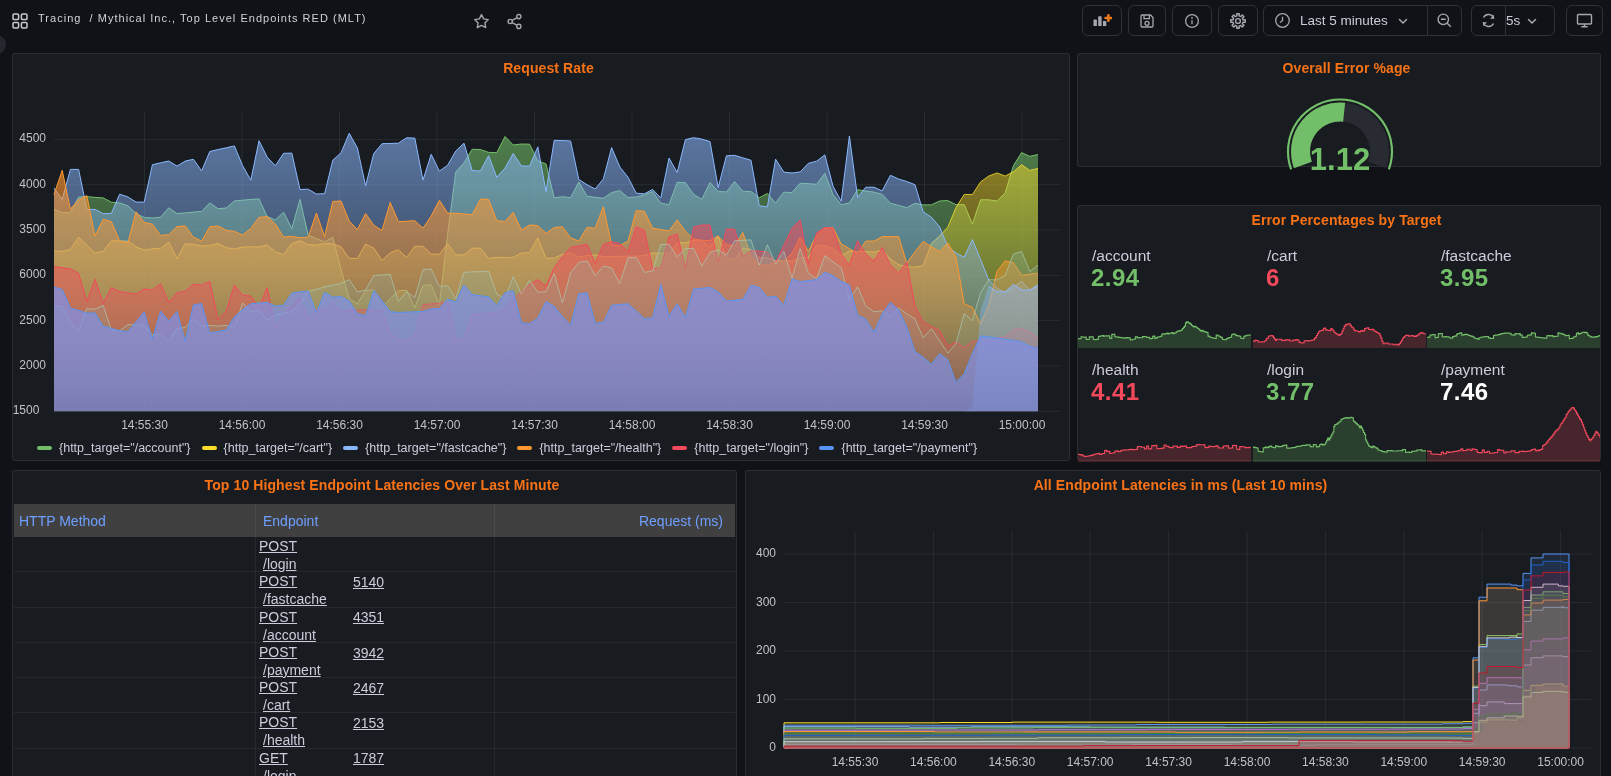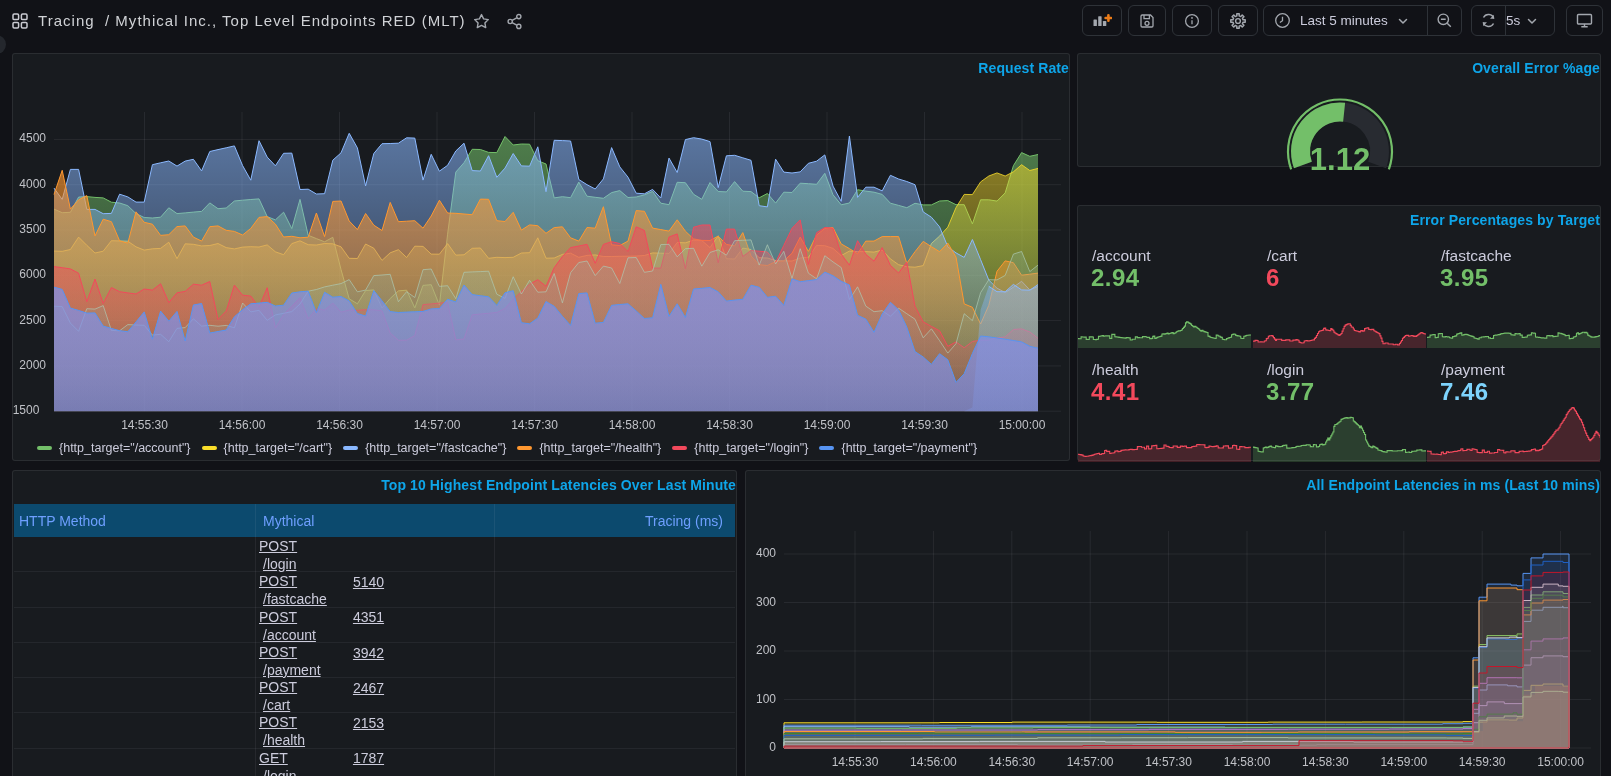--- a/index.html
+++ b/index.html
@@ -1,18 +1,18 @@
 <!DOCTYPE html>
 <html><head><meta charset="utf-8">
 <style>
 * { margin:0; padding:0; box-sizing:border-box; }
 html,body { width:1611px; height:776px; overflow:hidden; background:#111217;
   font-family:"Liberation Sans", sans-serif; color:#ccccdc; }
 .panel { position:absolute; background:#181b1f; border:1px solid rgba(204,204,220,0.10); border-radius:3px; }
-.ptitle { position:absolute; left:15px; right:0; top:6px; text-align:right; font-size:14px; font-weight:700; color:#0ea5e9; letter-spacing:0.1px; white-space:nowrap; }
+.ptitle { position:absolute; left:15px; right:0; top:6px; text-align:center; font-size:14px; font-weight:700; color:#f97316; letter-spacing:0.1px; white-space:nowrap; }
 .axl { position:absolute; font-size:12px; color:#c0c2c7; }
 .gl { stroke:rgba(204,204,220,0.085); stroke-width:1; }
 .li { display:inline-flex; align-items:center; margin-right:11px; font-size:12.5px; color:#ccccdc; white-space:nowrap; }
 .lm { display:inline-block; width:15px; height:4px; border-radius:2px; margin-right:7px; }
 .ep-cell { position:absolute; width:172px; height:114px; }
 .ep-label { position:absolute; left:14px; top:13px; font-size:15.5px; color:#ccccdc; }
 .ep-val { position:absolute; left:13px; top:30px; font-size:24px; font-weight:700; letter-spacing:0.5px; }
 .ep-spark { position:absolute; left:0; }
 .navbtn { position:absolute; top:5px; height:31px; background:#111217; border:1px solid #2e3238; border-radius:6px; display:flex; align-items:center; justify-content:center; }
 .trow { display:flex; height:35.3px; align-items:center; border-bottom:1px solid rgba(204,204,220,0.07);flex-direction:column; }
@@ -26,21 +26,21 @@
 
 <div style="position:absolute;left:0;top:0;width:1611px;height:42px;background:#111217">
   <div style="position:absolute;left:12px;top:13px"><svg width="16" height="16" viewBox="0 0 16 16" style="">
         <g fill="none" stroke="#c9cad1" stroke-width="1.5">
           <rect x="1" y="1" width="5.6" height="5.6" rx="1.2"></rect>
           <rect x="9.4" y="1" width="5.6" height="5.6" rx="1.2"></rect>
           <rect x="1" y="9.4" width="5.6" height="5.6" rx="1.2"></rect>
           <rect x="9.4" y="9.4" width="5.6" height="5.6" rx="1.2"></rect>
         </g>
       </svg></div>
-  <div style="position:absolute;left:38px;top:12px;font-size:15px;letter-spacing:1.02px;color:#d0d2d6;white-space:nowrap">Tracing&nbsp; / Mythical Inc., Top Level Endpoints RED (MLT)</div>
+  <div style="position:absolute;left:38px;top:12px;font-size:11px;letter-spacing:1.02px;color:#d0d2d6;white-space:nowrap">Tracing&nbsp; / Mythical Inc., Top Level Endpoints RED (MLT)</div>
   <div style="position:absolute;left:473px;top:13px"><svg width="17" height="17" viewBox="0 0 17 17" style="">
         <path d="M8.5 1.6l2.1 4.3 4.7.7-3.4 3.3.8 4.7-4.2-2.2-4.2 2.2.8-4.7L1.7 6.6l4.7-.7z" fill="none" stroke="#a3a7ae" stroke-width="1.4" stroke-linejoin="round"></path>
       </svg></div>
   <div style="position:absolute;left:506px;top:13px"><svg width="17" height="17" viewBox="0 0 17 17" style="">
         <g fill="none" stroke="#a3a7ae" stroke-width="1.4">
           <circle cx="12.8" cy="3.6" r="2.1"></circle>
           <circle cx="4.2" cy="8.5" r="2.1"></circle>
           <circle cx="12.8" cy="13.4" r="2.1"></circle>
           <path d="M6.1 7.4l4.6-2.6M6.1 9.6l4.6 2.6"></path>
         </g>
@@ -274,35 +274,35 @@
     <div class="ep-cell" style="left:175px;top:142px">
 <div class="ep-label">/login</div>
 <div class="ep-val" style="color:#73BF69">3.77</div>
 <svg class="ep-spark" width="173" height="56" style="top:58px">
         <path d="M0,41.11H1.02V41.34H2.05V41.58H3.07V41.82H4.09V42.05H5.12V45.31H6.14V45.54H7.17V45.78H8.19V46.02H9.21V45.86H10.24V42.04H11.26V41.56H12.28V41.09H13.31V41.80H14.33V41.33H15.36V40.85H16.38V40.38H17.40V39.98H18.43V41.02H19.45V41.26H20.47V41.49H21.50V41.73H22.52V39.86H23.54V40.10H24.57V40.35H25.59V40.59H26.62V40.59H27.64V40.47H28.66V40.35H29.69V39.48H30.71V39.36H31.73V39.24H32.76V39.12H33.78V42.27H34.80V42.17H35.83V42.11H36.85V42.05H37.88V41.99H38.90V41.65H39.92V41.59H40.95V41.53H41.97V41.47H42.99V40.47H44.02V40.41H45.04V40.35H46.07V40.29H47.09V40.23H48.11V39.54H49.14V39.48H50.16V39.42H51.18V39.36H52.21V39.35H53.23V38.73H54.25V38.81H55.28V38.89H56.30V38.98H57.33V40.63H58.35V40.72H59.37V40.80H60.40V38.61H61.42V38.69H62.44V38.78H63.47V41.00H64.49V40.88H65.51V40.52H66.54V38.72H67.56V38.37H68.59V38.01H69.61V38.97H70.63V38.62H71.66V38.26H72.68V36.07H73.70V34.10H74.73V32.13H75.75V33.86H76.78V31.89H77.80V29.91H78.82V27.94H79.85V25.97H80.87V20.40H81.89V18.43H82.92V18.54H83.94V17.61H84.96V16.82H85.99V16.03H87.01V15.24H88.04V13.36H89.06V12.97H90.08V12.44H91.11V12.14H92.13V11.84H93.15V11.55H94.18V12.09H95.20V11.82H96.22V12.02H97.25V11.33H98.27V11.53H99.30V11.73H100.32V14.95H101.34V15.92H102.37V16.90H103.39V17.89H104.41V18.74H105.44V19.72H106.46V21.78H107.49V19.95H108.51V22.12H109.53V24.29H110.56V26.46H111.58V28.46H112.60V33.99H113.63V35.97H114.65V37.94H115.67V39.91H116.70V40.49H117.72V41.08H118.75V41.67H119.77V40.06H120.79V40.65H121.82V41.24H122.84V41.83H123.86V42.42H124.89V44.06H125.91V44.25H126.93V44.45H127.96V44.65H128.98V45.44H130.01V45.63H131.03V45.83H132.05V46.03H133.08V46.23H134.10V44.48H135.12V44.64H136.15V44.64H137.17V44.64H138.20V44.64H139.22V44.96H140.24V44.96H141.27V44.96H142.29V44.96H143.31V44.96H144.34V44.78H145.36V44.78H146.38V44.78H147.41V44.75H148.43V44.66H149.46V43.64H150.48V43.56H151.50V43.48H152.53V46.40H153.55V46.32H154.57V46.23H155.60V46.15H156.62V46.56H157.64V46.47H158.67V45.35H159.69V45.27H160.72V45.19H161.74V45.12H162.76V45.05H163.79V44.13H164.81V44.06H165.83V43.98H166.86V43.91H167.88V43.84H168.91V45.07H169.93V45.00H170.95V44.92H171.98V44.85H173.00V44.59H173V56H0Z" fill="#73BF69" fill-opacity="0.22"></path>
         <path d="M0,41.11H1.02V41.34H2.05V41.58H3.07V41.82H4.09V42.05H5.12V45.31H6.14V45.54H7.17V45.78H8.19V46.02H9.21V45.86H10.24V42.04H11.26V41.56H12.28V41.09H13.31V41.80H14.33V41.33H15.36V40.85H16.38V40.38H17.40V39.98H18.43V41.02H19.45V41.26H20.47V41.49H21.50V41.73H22.52V39.86H23.54V40.10H24.57V40.35H25.59V40.59H26.62V40.59H27.64V40.47H28.66V40.35H29.69V39.48H30.71V39.36H31.73V39.24H32.76V39.12H33.78V42.27H34.80V42.17H35.83V42.11H36.85V42.05H37.88V41.99H38.90V41.65H39.92V41.59H40.95V41.53H41.97V41.47H42.99V40.47H44.02V40.41H45.04V40.35H46.07V40.29H47.09V40.23H48.11V39.54H49.14V39.48H50.16V39.42H51.18V39.36H52.21V39.35H53.23V38.73H54.25V38.81H55.28V38.89H56.30V38.98H57.33V40.63H58.35V40.72H59.37V40.80H60.40V38.61H61.42V38.69H62.44V38.78H63.47V41.00H64.49V40.88H65.51V40.52H66.54V38.72H67.56V38.37H68.59V38.01H69.61V38.97H70.63V38.62H71.66V38.26H72.68V36.07H73.70V34.10H74.73V32.13H75.75V33.86H76.78V31.89H77.80V29.91H78.82V27.94H79.85V25.97H80.87V20.40H81.89V18.43H82.92V18.54H83.94V17.61H84.96V16.82H85.99V16.03H87.01V15.24H88.04V13.36H89.06V12.97H90.08V12.44H91.11V12.14H92.13V11.84H93.15V11.55H94.18V12.09H95.20V11.82H96.22V12.02H97.25V11.33H98.27V11.53H99.30V11.73H100.32V14.95H101.34V15.92H102.37V16.90H103.39V17.89H104.41V18.74H105.44V19.72H106.46V21.78H107.49V19.95H108.51V22.12H109.53V24.29H110.56V26.46H111.58V28.46H112.60V33.99H113.63V35.97H114.65V37.94H115.67V39.91H116.70V40.49H117.72V41.08H118.75V41.67H119.77V40.06H120.79V40.65H121.82V41.24H122.84V41.83H123.86V42.42H124.89V44.06H125.91V44.25H126.93V44.45H127.96V44.65H128.98V45.44H130.01V45.63H131.03V45.83H132.05V46.03H133.08V46.23H134.10V44.48H135.12V44.64H136.15V44.64H137.17V44.64H138.20V44.64H139.22V44.96H140.24V44.96H141.27V44.96H142.29V44.96H143.31V44.96H144.34V44.78H145.36V44.78H146.38V44.78H147.41V44.75H148.43V44.66H149.46V43.64H150.48V43.56H151.50V43.48H152.53V46.40H153.55V46.32H154.57V46.23H155.60V46.15H156.62V46.56H157.64V46.47H158.67V45.35H159.69V45.27H160.72V45.19H161.74V45.12H162.76V45.05H163.79V44.13H164.81V44.06H165.83V43.98H166.86V43.91H167.88V43.84H168.91V45.07H169.93V45.00H170.95V44.92H171.98V44.85H173.00V44.59" fill="none" stroke="#73BF69" stroke-width="1.1"></path>
       </svg>
 </div>
     <div class="ep-cell" style="left:349px;top:142px">
 <div class="ep-label">/payment</div>
-<div class="ep-val" style="color:#7dd3fc">7.46</div>
+<div class="ep-val" style="color:#ffffff">7.46</div>
 <svg class="ep-spark" width="173" height="56" style="top:58px">
         <path d="M0,45.17H1.02V45.24H2.05V45.31H3.07V45.39H4.09V48.00H5.12V48.07H6.14V48.15H7.17V48.22H8.19V48.29H9.21V48.12H10.24V48.19H11.26V48.45H12.28V48.53H13.31V48.60H14.33V46.23H15.36V46.06H16.38V47.76H17.40V47.59H18.43V47.42H19.45V45.92H20.47V45.75H21.50V46.47H22.52V46.30H23.54V46.13H24.57V45.97H25.59V45.80H26.62V45.45H27.64V45.39H28.66V45.33H29.69V45.27H30.71V44.68H31.73V44.62H32.76V44.57H33.78V42.93H34.80V42.87H35.83V44.61H36.85V44.55H37.88V44.49H38.90V44.43H39.92V43.36H40.95V43.31H41.97V43.25H42.99V44.24H44.02V44.41H45.04V42.82H46.07V43.05H47.09V43.29H48.11V43.53H49.14V43.76H50.16V46.33H51.18V46.56H52.21V46.71H53.23V46.65H54.25V46.59H55.28V44.14H56.30V44.08H57.33V46.48H58.35V46.42H59.37V46.36H60.40V45.28H61.42V45.22H62.44V47.18H63.47V47.12H64.49V47.06H65.51V47.00H66.54V46.94H67.56V46.54H68.59V46.48H69.61V46.47H70.63V43.53H71.66V43.59H72.68V44.19H73.70V44.25H74.73V44.31H75.75V44.37H76.78V46.81H77.80V46.87H78.82V45.82H79.85V45.88H80.87V45.94H81.89V45.99H82.92V46.05H83.94V44.76H84.96V44.82H85.99V44.88H87.01V44.87H88.04V46.68H89.06V46.61H90.08V46.71H91.11V46.63H92.13V45.38H93.15V45.30H94.18V45.23H95.20V45.16H96.22V45.61H97.25V45.54H98.27V45.47H99.30V45.39H100.32V45.32H101.34V45.12H102.37V44.93H103.39V44.73H104.41V43.66H105.44V43.47H106.46V43.27H107.49V43.07H108.51V44.60H109.53V44.40H110.56V44.73H111.58V44.33H112.60V43.89H113.63V43.44H114.65V43.00H115.67V39.43H116.70V38.99H117.72V38.48H118.75V37.30H119.77V36.12H120.79V34.72H121.82V33.54H122.84V32.35H123.86V31.17H124.89V30.08H125.91V28.60H126.93V27.12H127.96V25.65H128.98V24.17H130.01V24.20H131.03V22.72H132.05V21.19H133.08V19.03H134.10V17.45H135.12V15.98H136.15V14.40H137.17V12.82H138.20V11.25H139.22V8.64H140.24V7.06H141.27V5.49H142.29V4.07H143.31V3.20H144.34V2.02H145.36V1.50H146.38V2.12H147.41V4.01H148.43V5.19H149.46V7.34H150.48V9.12H151.50V10.89H152.53V12.84H153.55V13.92H154.57V16.29H155.60V18.83H156.62V21.73H157.64V24.69H158.67V27.13H159.69V29.47H160.72V31.25H161.74V33.35H162.76V34.71H163.79V33.53H164.81V32.43H165.83V31.25H166.86V29.39H167.88V27.32H168.91V25.25H169.93V26.58H170.95V28.06H171.98V29.54H173.00V31.78H173V56H0Z" fill="#F2495C" fill-opacity="0.22"></path>
         <path d="M0,45.17H1.02V45.24H2.05V45.31H3.07V45.39H4.09V48.00H5.12V48.07H6.14V48.15H7.17V48.22H8.19V48.29H9.21V48.12H10.24V48.19H11.26V48.45H12.28V48.53H13.31V48.60H14.33V46.23H15.36V46.06H16.38V47.76H17.40V47.59H18.43V47.42H19.45V45.92H20.47V45.75H21.50V46.47H22.52V46.30H23.54V46.13H24.57V45.97H25.59V45.80H26.62V45.45H27.64V45.39H28.66V45.33H29.69V45.27H30.71V44.68H31.73V44.62H32.76V44.57H33.78V42.93H34.80V42.87H35.83V44.61H36.85V44.55H37.88V44.49H38.90V44.43H39.92V43.36H40.95V43.31H41.97V43.25H42.99V44.24H44.02V44.41H45.04V42.82H46.07V43.05H47.09V43.29H48.11V43.53H49.14V43.76H50.16V46.33H51.18V46.56H52.21V46.71H53.23V46.65H54.25V46.59H55.28V44.14H56.30V44.08H57.33V46.48H58.35V46.42H59.37V46.36H60.40V45.28H61.42V45.22H62.44V47.18H63.47V47.12H64.49V47.06H65.51V47.00H66.54V46.94H67.56V46.54H68.59V46.48H69.61V46.47H70.63V43.53H71.66V43.59H72.68V44.19H73.70V44.25H74.73V44.31H75.75V44.37H76.78V46.81H77.80V46.87H78.82V45.82H79.85V45.88H80.87V45.94H81.89V45.99H82.92V46.05H83.94V44.76H84.96V44.82H85.99V44.88H87.01V44.87H88.04V46.68H89.06V46.61H90.08V46.71H91.11V46.63H92.13V45.38H93.15V45.30H94.18V45.23H95.20V45.16H96.22V45.61H97.25V45.54H98.27V45.47H99.30V45.39H100.32V45.32H101.34V45.12H102.37V44.93H103.39V44.73H104.41V43.66H105.44V43.47H106.46V43.27H107.49V43.07H108.51V44.60H109.53V44.40H110.56V44.73H111.58V44.33H112.60V43.89H113.63V43.44H114.65V43.00H115.67V39.43H116.70V38.99H117.72V38.48H118.75V37.30H119.77V36.12H120.79V34.72H121.82V33.54H122.84V32.35H123.86V31.17H124.89V30.08H125.91V28.60H126.93V27.12H127.96V25.65H128.98V24.17H130.01V24.20H131.03V22.72H132.05V21.19H133.08V19.03H134.10V17.45H135.12V15.98H136.15V14.40H137.17V12.82H138.20V11.25H139.22V8.64H140.24V7.06H141.27V5.49H142.29V4.07H143.31V3.20H144.34V2.02H145.36V1.50H146.38V2.12H147.41V4.01H148.43V5.19H149.46V7.34H150.48V9.12H151.50V10.89H152.53V12.84H153.55V13.92H154.57V16.29H155.60V18.83H156.62V21.73H157.64V24.69H158.67V27.13H159.69V29.47H160.72V31.25H161.74V33.35H162.76V34.71H163.79V33.53H164.81V32.43H165.83V31.25H166.86V29.39H167.88V27.32H168.91V25.25H169.93V26.58H170.95V28.06H171.98V29.54H173.00V31.78" fill="none" stroke="#F2495C" stroke-width="1.1"></path>
       </svg>
 </div>
 </div>
 
 <div class="panel" style="left:12px;top:470px;width:725px;height:330px">
   <div class="ptitle">Top 10 Highest Endpoint Latencies Over Last Minute</div>
   <div style="position:absolute;left:1px;top:33px;right:1px">
-    <div style="display:flex;height:33px;align-items:center;background:#0c4a6e">
+    <div style="display:flex;height:33px;align-items:center;background:#404040">
       <div class="c1 hblue">HTTP Method</div>
-        <div class="c2 hblue">Mythical</div>
-        <div class="c3 hblue">Tracing (ms)</div>
+        <div class="c2 hblue">Endpoint</div>
+        <div class="c3 hblue">Request (ms)</div>
     </div>
     <div class="trow">
         <div class="c1"><span class="lnk">POST</span></div>
         <div class="c2"><span class="lnk">/login</span></div>
         <div class="c3"><span class="lnk">5140</span></div>
       </div>
       <div class="trow">
         <div class="c1"><span class="lnk">POST</span></div>
         <div class="c2"><span class="lnk">/fastcache</span></div>
         <div class="c3"><span class="lnk">4351</span></div>

